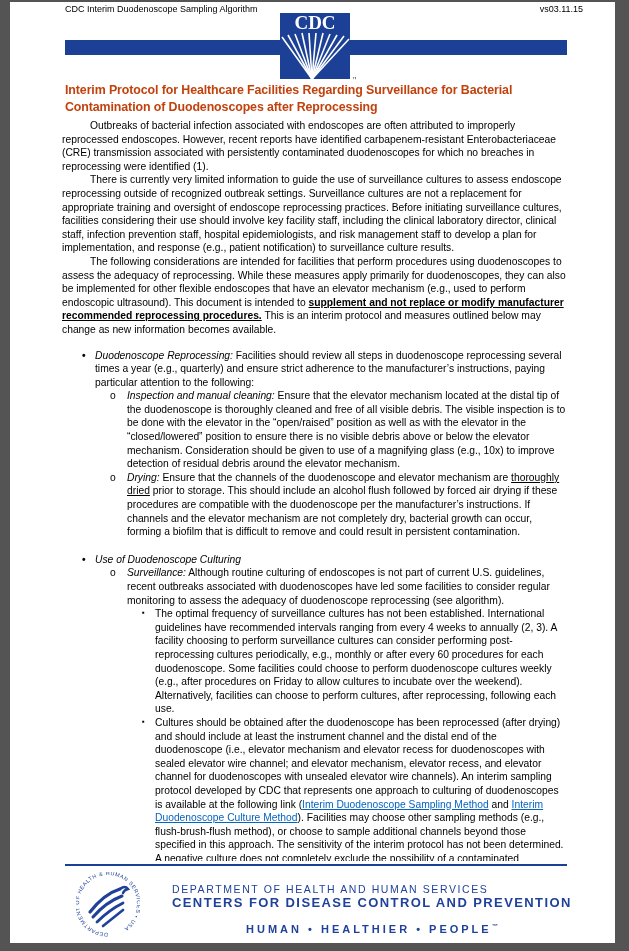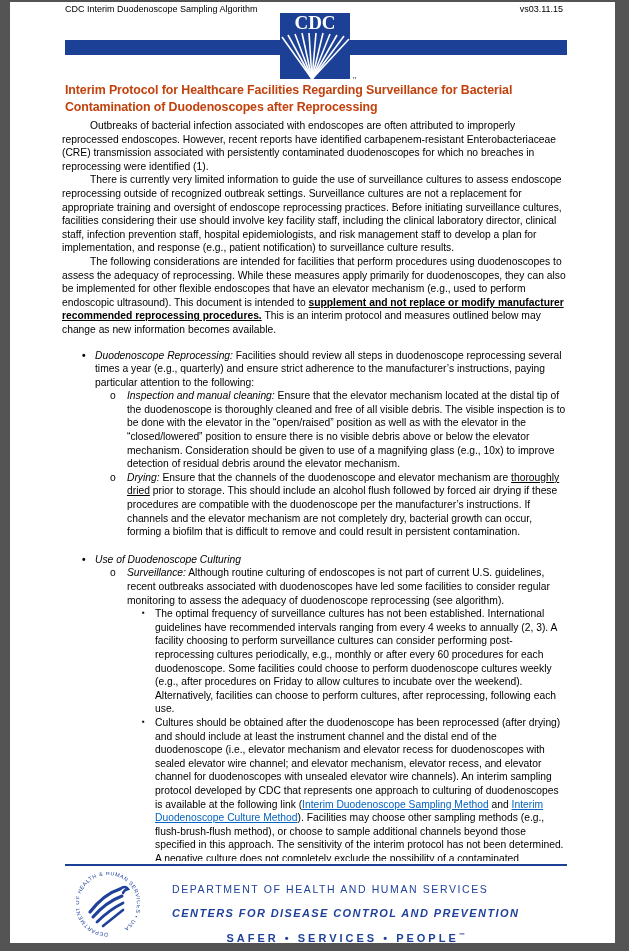--- a/index.html
+++ b/index.html
@@ -10,21 +10,21 @@
     position:relative;
     overflow:hidden;
   }
   .page {
     position:absolute; left:10px; top:2px;
     width:605px; height:941px;
     background:#ffffff;
   }
   
   .meta-row {
-    position:absolute; top:2px; left:55px; right:52px;
+    position:absolute; top:2px; left:55px; right:32px;
     display:flex; justify-content:space-between;
     font-size:9px; color:#000;
   }
   
   .header-bar {
     position:absolute; top:38px; left:55px;
     width:502px; height:15px;
     background:#1b4096;
   }
   
@@ -60,21 +60,21 @@
   .gap-sm { height:12px; }
   .gap-md { height:14px; }
   
   .footer-rule {
     position:absolute; left:55px; top:862px; width:502px; height:2px;
     background:#1b4096;
   }
   .hhs-logo { position:absolute; left:66px; top:870px; width:64px; height:66px; }
   .footer-text { position:absolute; left:162px; top:881px; color:#1f419a; }
   .footer-line1 { font-size:10.5px; font-weight:normal; letter-spacing:1.6px; }
-  .footer-line2 { font-size:11px; font-weight:bold; letter-spacing:1.4px; margin-top:12px; text-align:center;font-style:italic; }
+  .footer-line2 { font-size:13px; font-weight:bold; letter-spacing:1.4px; margin-top:0; text-align:center; }
   .footer-tagline { font-size:11px; font-weight:bold; letter-spacing:3px; margin-top:13px; text-align:center; }
   .footer-tagline sup { font-size:6px; letter-spacing:0; }
 </style>
 </head>
 <body>
 
 <div class="page">
 
   <div class="meta-row">
     <span>CDC Interim Duodenoscope Sampling Algorithm</span>
@@ -169,16 +169,16 @@
         <path d="M21 50 Q33 38 47 31" stroke-width="2.8"></path>
         <path d="M27 54 Q37 46 47 38" stroke-width="2.6"></path>
         <path d="M44 17 q5 -4 8 0 q-4 1 -5 4" stroke-width="2.4"></path>
       </g>
     </svg>
   </div>
 
   <div class="footer-text">
     <div class="footer-line1">DEPARTMENT OF HEALTH AND HUMAN SERVICES</div>
     <div class="footer-line2">CENTERS FOR DISEASE CONTROL AND PREVENTION</div>
-    <div class="footer-tagline"><span>SAFER • SERVICES • PEOPLE</span><sup>™</sup></div>
+    <div class="footer-tagline"><span>HUMAN • HEALTHIER • PEOPLE</span><sup>™</sup></div>
   </div>
 
 </div>
 
 </body></html>

